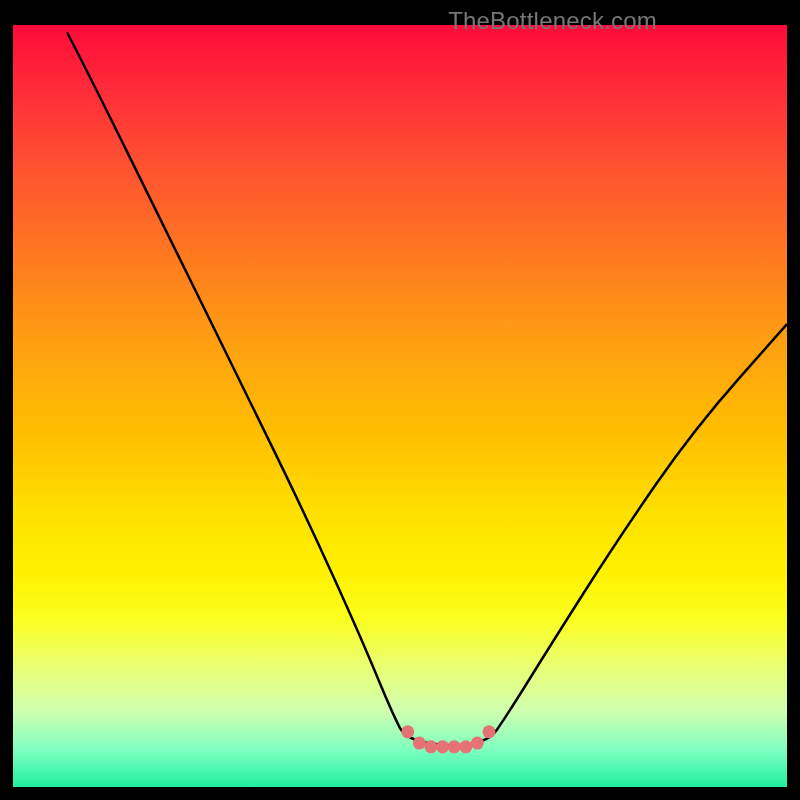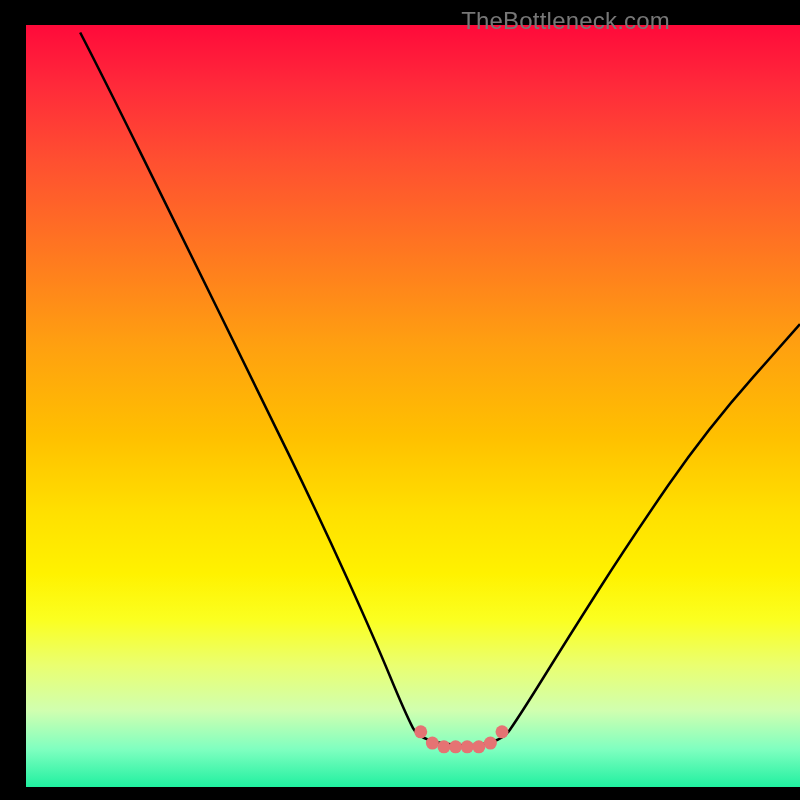--- a/index.html
+++ b/index.html
@@ -6,21 +6,21 @@
     margin: 0;
     padding: 0;
     width: 800px;
     height: 800px;
     background: #000;
     overflow: hidden;
     font-family: Arial, Helvetica, sans-serif;
   }
   .frame {
     position: absolute;
-    left: 26px;
+    left: 13px;
     top: 13px;
     width: 650px;
     height: 774px;
     background: #000;
   }
   .gradient {
     position: absolute;
     left: 0;
     top: 12px;
     width: 774px;

